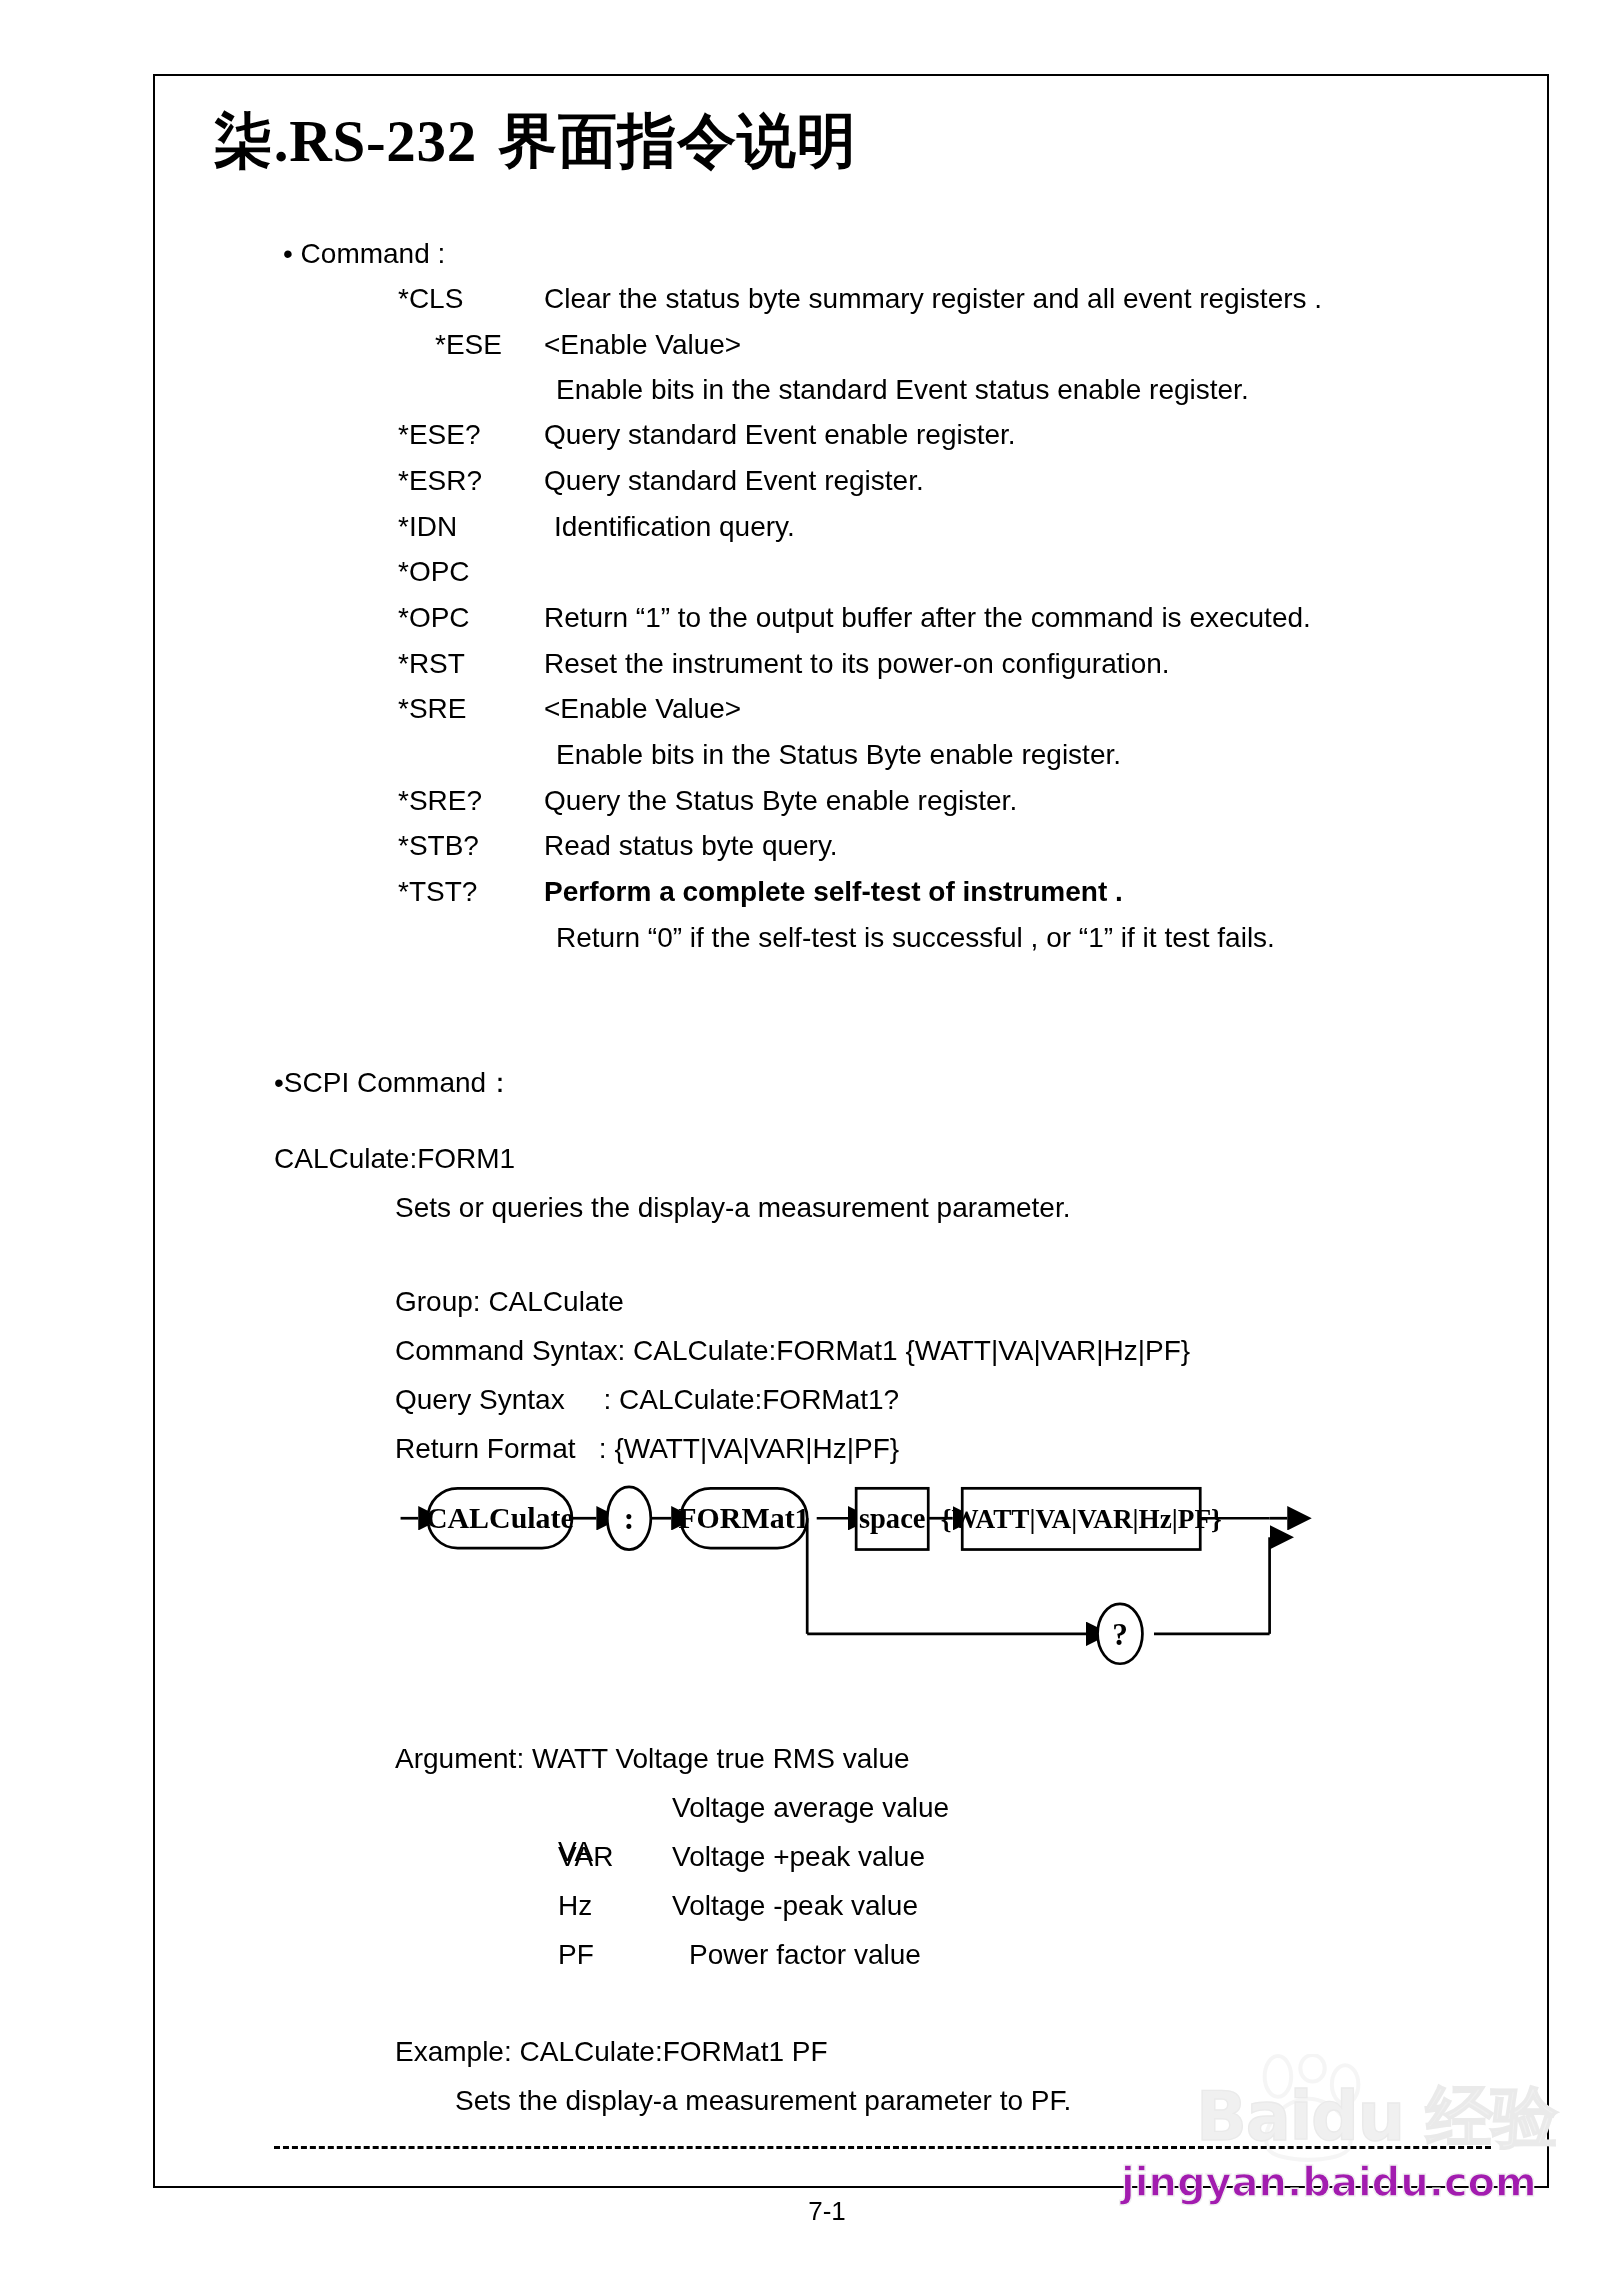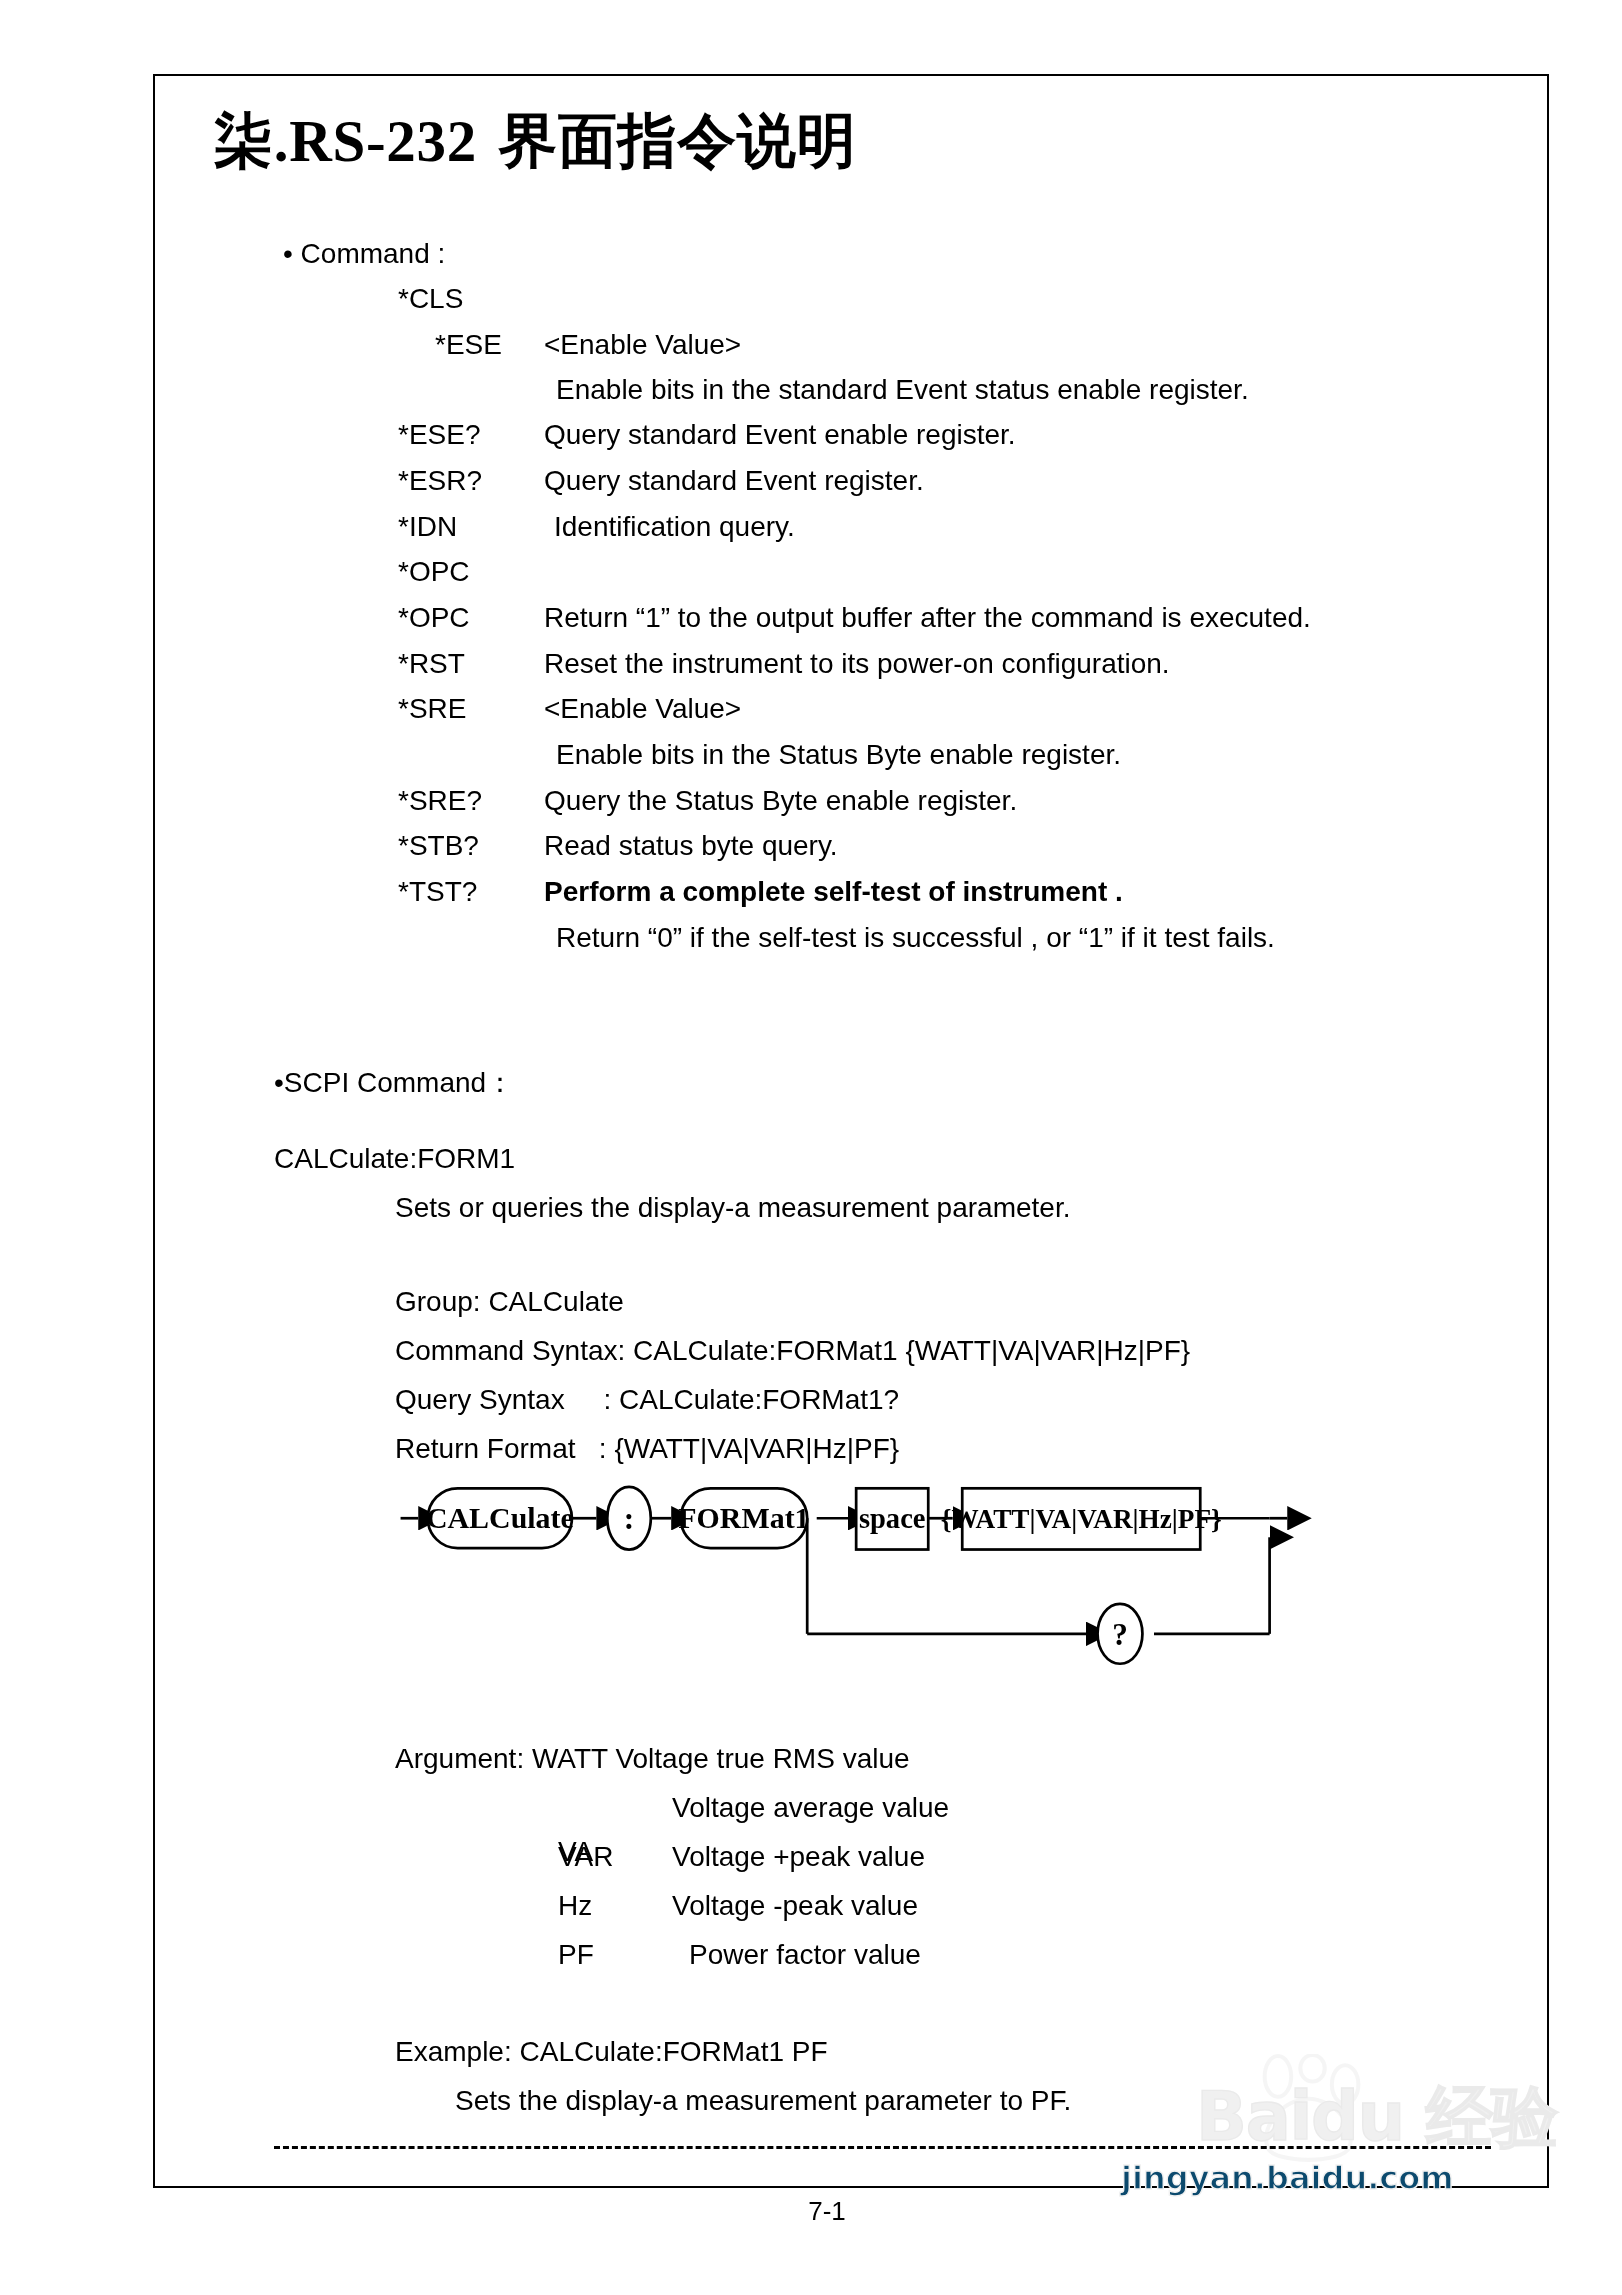--- a/index.html
+++ b/index.html
@@ -48,23 +48,23 @@
     color: #f0f0f0;
     -webkit-text-stroke: 1.4px #eaeaea;
     letter-spacing: -1.4px;
     white-space: nowrap;
   }
   #watermark .wm-row2 {
     position: absolute;
     left: -75px;
     top: 87px;
     font-family: "DejaVu Sans", sans-serif;
-    font-size: 32px;
-    font-weight: bold;
-    color: #0c4a6e;
+    font-size: 40px;
+    font-weight: bold;
+    color: #a21caf;
     -webkit-text-stroke: 1.4px #f1f1f1;
     white-space: nowrap;
   }
   #watermark .wm-paw {
     position: absolute;
     left: 53px;
     top: -17.7px;
     width: 123px;
     height: 112px;
     opacity: 0.5;
@@ -156,20 +156,21 @@
 
 <div id="page-frame"></div>
 
 <div id="content">
 
   <div class="abs" id="doc-title"><span>柒</span><span class="latin">.</span><span class="latin">RS-232</span> <span>界面指令说明</span></div>
 
   <div class="abs body-line bullet-head" style="top:240px;margin-left:8px;">• Command :</div>
 
   <div class="abs body-line cmd-name" style="top:285px;">*CLS</div>
+  <div class="abs body-line cmd-desc" style="top:285px;">Clear the status byte summary register and all event registers .</div>
 
   <div class="abs body-line cmd-name" style="top:331px;margin-left:37px;">*ESE</div>
   <div class="abs body-line cmd-desc" style="top:331px;">&lt;Enable Value&gt;</div>
 
   <div class="abs body-line" style="left:540px; top:376px;">Enable bits in the standard Event status enable register.</div>
 
   <div class="abs body-line cmd-name" style="top:421px;">*ESE?</div>
   <div class="abs body-line cmd-desc" style="top:421px;">Query standard Event enable register.</div>
 
   <div class="abs body-line cmd-name" style="top:467px;">*ESR?</div>

